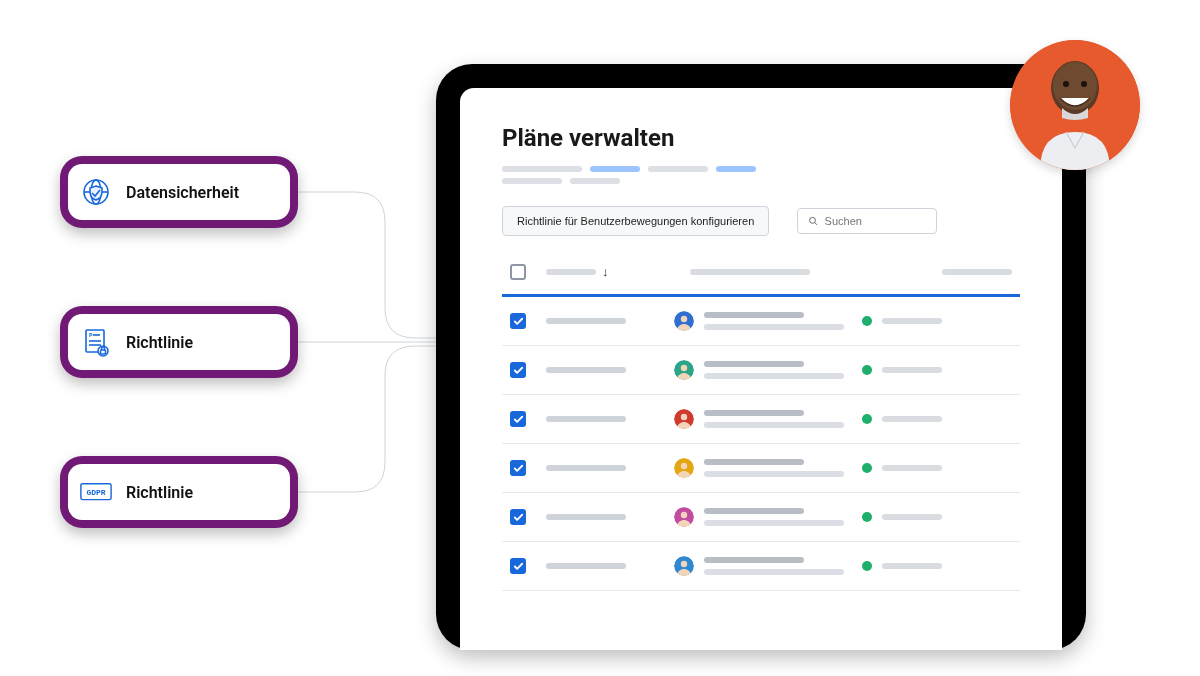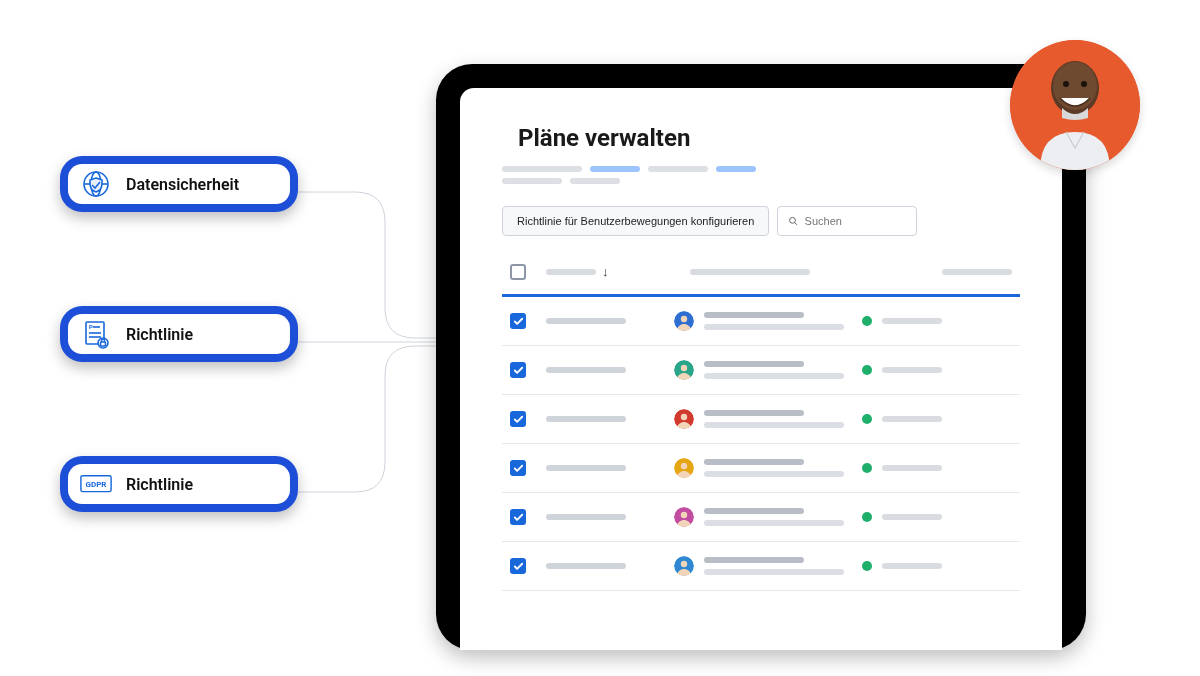--- a/index.html
+++ b/index.html
@@ -10,36 +10,36 @@
     height: 676px;
     position: relative;
     overflow: hidden;
   }
 
   
   .pill {
     position: absolute;
     left: 60px;
     width: 238px;
-    height: 56px;
-    background: #1d4ed8;
+    height: 72px;
+    background: #701a75;
     border-radius: 22px;
     box-shadow: 0 6px 14px rgba(0,0,0,.25);
   }
   .pill-inner {
     position: absolute;
     inset: 8px;
     background: #fff;
     border-radius: 14px;
     display: flex;
     align-items: center;
     padding: 0 14px 0 12px;
     gap: 14px;
   }
-  .pill-icon { width: 32px; height: 32px; flex: 0 0 32px; display:flex; align-items:center; justify-content:flex-start;}
+  .pill-icon { width: 32px; height: 32px; flex: 0 0 32px; display:flex; align-items:center; justify-content:flex-start;font-family:Liberation Mono, monospace;}
   .pill-label { font-size: 16px; font-weight: 600; color: #111; }
 
   #pill-security { top: 156px; }
   #pill-privacy  { top: 306px; }
   #pill-compliance { top: 456px; }
 
   
   svg.connectors { position:absolute; left:0; top:0; pointer-events:none; }
 
   
@@ -55,30 +55,30 @@
   }
   .screen {
     position: absolute;
     inset: 24px 24px 0 24px;
     background: #fff;
     border-radius: 14px 14px 0 0;
     padding: 36px 42px 0 42px;
     overflow: hidden;
   }
 
-  .page-title { font-size: 24px; font-weight: 700; color:#1a1a1a; margin-bottom: 14px; margin-left: 16px;}
+  .page-title { font-size: 24px; font-weight: 700; color:#1a1a1a; margin-bottom: 14px;}
 
   
   .tabbar { display:flex; gap:8px; margin-bottom:6px;}
   .tab-sk { height:6px; border-radius:3px; background:#dcdfe4;}
   .tab-sk.blue { background:#9cc4ff;}
   .tabbar-row2 { display:flex; gap:8px; margin-bottom:22px;}
 
   
-  .actions { display:flex; gap:8px; margin-bottom:18px; }
+  .actions { display:flex; gap:28px; margin-bottom:18px; align-items:center;}
   .config-btn {
     font-size: 11px; font-weight:500; color:#222;
     border:1px solid #cfd4dc; background:#f7f8fa; border-radius:4px;
     padding:8px 14px; cursor:pointer;
   }
   .search-box {
     display:flex; align-items:center; gap:6px;
     border:1px solid #cfd4dc; border-radius:4px;
     padding:6px 10px; width:140px; font-size:11px; color:#555;
   }

